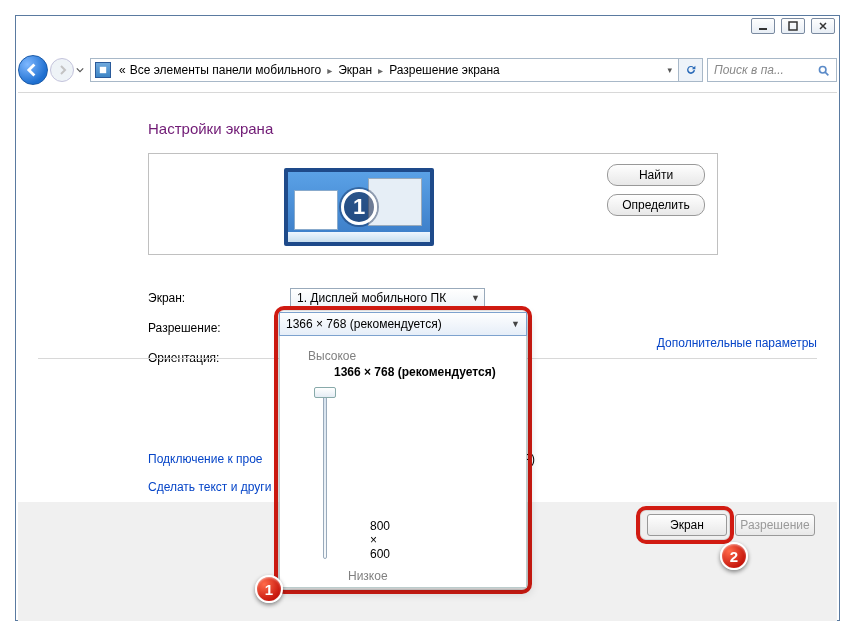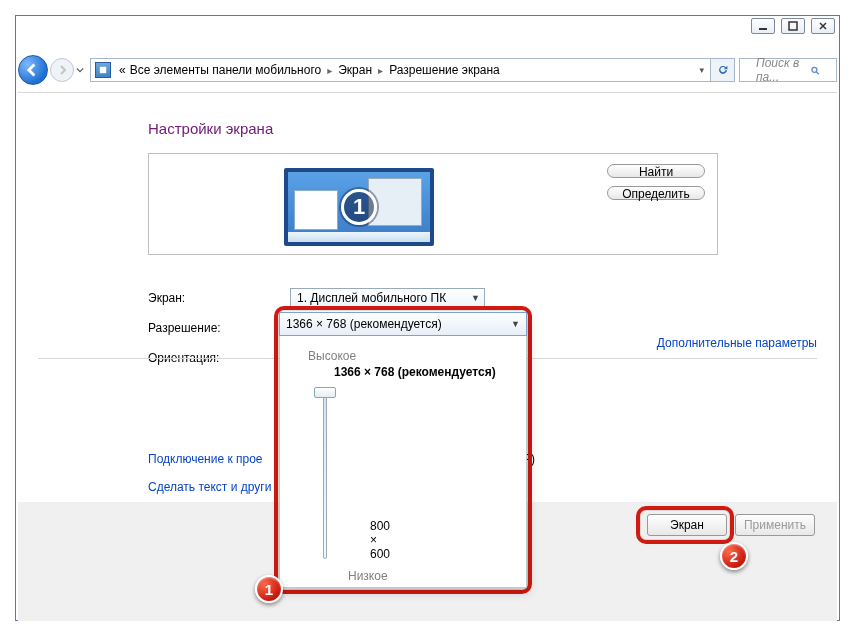--- a/index.html
+++ b/index.html
@@ -16,38 +16,38 @@
   .nav-back { width:30px; height:30px; border-radius:50%; background: radial-gradient(circle at 30% 30%, #7fb8ff, #1e6fd0 70%); border:1px solid #1a5aa8; display:flex; align-items:center; justify-content:center; cursor:pointer;}
   .nav-back svg { fill:#fff; }
   .nav-fwd { width:24px; height:24px; border-radius:50%; background:#e8eef5; border:1px solid #aac; margin-left:2px; display:flex; align-items:center; justify-content:center; cursor:default; opacity:.7 }
   .nav-dd { width:12px; height:26px; display:flex; align-items:center; justify-content:center; cursor:pointer; }
   .breadcrumb { flex:1; height:24px; border:1px solid #a8b8c8; background:#fff; display:flex; align-items:center; font-size:12px; margin-left:4px; padding-left:4px; }
   .bc-icon { width:16px; height:16px; background:linear-gradient(#6fa8dc,#3d85c6); border:1px solid #2a5a9a; margin-right:6px; display:flex;align-items:center;justify-content:center;}
   .bc-sep { color:#666; padding:0 4px; font-size:10px; }
   .bc-item { color:#000; padding:0 2px; cursor:pointer; }
   .bc-dd { margin-left:auto; padding:0 6px; font-size:9px; color:#555; cursor:pointer;}
   .refresh { width:24px; height:24px; border:1px solid #a8b8c8; border-left:none; background:#eef3f9; display:flex;align-items:center;justify-content:center; cursor:pointer;}
-  .search { width:98px; height:24px; border:1px solid #a8b8c8; margin-left:4px; padding:0 16px; font-size:12px; color:#888; font-style:italic; display:flex;align-items:center;}
+  .search { width:130px; height:24px; border:1px solid #a8b8c8; margin-left:4px; padding:0 6px; font-size:12px; color:#888; font-style:italic; display:flex;align-items:center;}
   .search svg { margin-left:auto; }
 
   .divider1 { position:absolute; left:18px; right:28px; top:92px; height:1px; background:#d8d8d8; }
 
   
   .content { position:absolute; left:38px; right:48px; top:100px; bottom:100px; padding-left:110px; }
   .page-title { color:#701a75; font-size:15px; margin:20px 0 16px; }
 
   .preview-box { border:1px solid #c0c0c0; background:#fff; height:102px; width:570px; position:relative; }
   .monitor-tile { position:absolute; left:135px; top:14px; width:150px; height:78px; border:4px solid #1e4a8a; background:linear-gradient(#5aa1e6,#3a7bc6); border-radius:2px; display:flex; align-items:center; justify-content:center; }
   .monitor-inner { position:absolute; inset:0; }
   .monitor-inner .taskbar { position:absolute; left:0; right:0; bottom:0; height:10px; background:linear-gradient(#eef6ff,#c8deee); }
   .monitor-inner .w1 { position:absolute; left:6px; top:18px; width:44px; height:40px; background:#fff; border:1px solid #88aacc; }
   .monitor-inner .w2 { position:absolute; right:8px; top:6px; width:54px; height:48px; background:#e6eef6; border:1px solid #9ab; }
   .monitor-num { position:relative; z-index:2; width:36px; height:36px; border-radius:50%; background:rgba(10,30,70,.55); border:3px solid #fff; color:#fff; font-size:22px; font-weight:bold; display:flex;align-items:center;justify-content:center; box-shadow:0 0 0 2px rgba(10,30,70,.4);}
   .side-btns { position:absolute; right:12px; top:10px; display:flex; flex-direction:column; gap:8px; }
-  .side-btns button { width:98px; height:14px; font-size:12px; border:1px solid #999; border-radius:10px; background:linear-gradient(#fefefe,#e8e8e8); cursor:pointer; }
+  .side-btns button { width:98px; height:22px; font-size:12px; border:1px solid #999; border-radius:10px; background:linear-gradient(#fefefe,#e8e8e8); cursor:pointer; }
 
   .form-rows { margin-top:28px; width:570px; font-size:12px; }
   .frow { display:flex; align-items:center; height:30px; }
   .flabel { width:130px; color:#000; }
   .fselect { height:21px; border:1px solid #9ab; background:linear-gradient(#fff,#eef3f8); padding:0 18px 0 6px; font-size:12px; display:flex; align-items:center; position:relative; cursor:pointer;}
   .fselect .caret { position:absolute; right:4px; font-size:9px; color:#444; }
   .sel1 { width:195px;margin-left:12px; }
   .sel2 { width:195px; }
 
   .adv-link { position:absolute; right:0; top:236px; color:#0645c8; font-size:12px; cursor:pointer; }
@@ -195,21 +195,21 @@
     <div><a>Подключение к прое</a><span class="extra" style="margin-left:244px">ль P)</span></div>
     <div><a>Сделать текст и други</a></div>
     <div><a>Какие параметры мо</a></div>
   </div>
 </div>
 
 <div class="bottom-bar">
   <div class="bottom-btns">
     <button style="visibility:hidden">OK</button>
     <button>Экран</button>
-    <button class="disabled">Применить</button>
+    <button class="disabled">Разрешение</button>
   </div>
 </div>
 
 <div class="callout-box co1"></div>
 <div class="callout-box co2"></div>
 
 <div class="dd-pop">
   <div class="dd-sel">
     <span>1366 × 768 (рекомендуется)</span>
     <span class="caret">▼</span>

